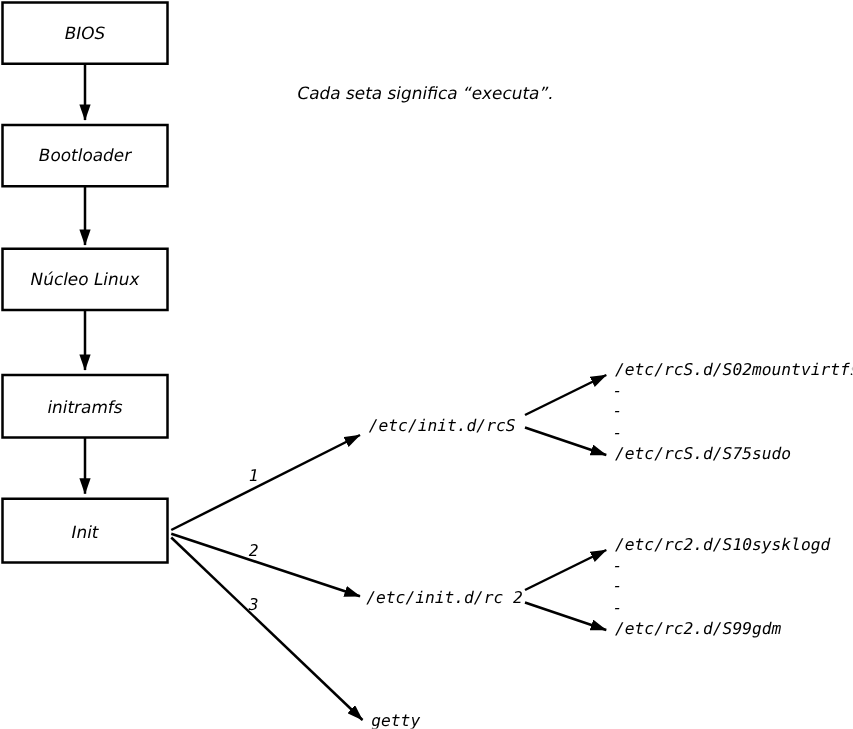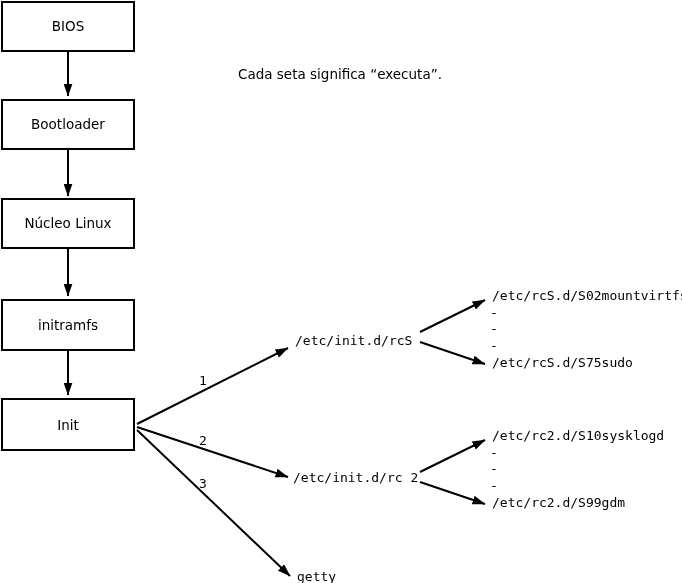--- a/index.html
+++ b/index.html
@@ -8,20 +8,21 @@
     background: #ffffff;
     width: 682px;
     height: 583px;
     overflow: hidden;
   }
   .diagram-wrap {
     position: relative;
     width: 682px;
     height: 408px;
     background: #ffffff;
+    font-style: italic;
   }
   svg { display: block; }
   .node-box {
     fill: #ffffff;
     stroke: #000000;
     stroke-width: 2;
   }
   .edge {
     stroke: #000000;
     stroke-width: 2;

